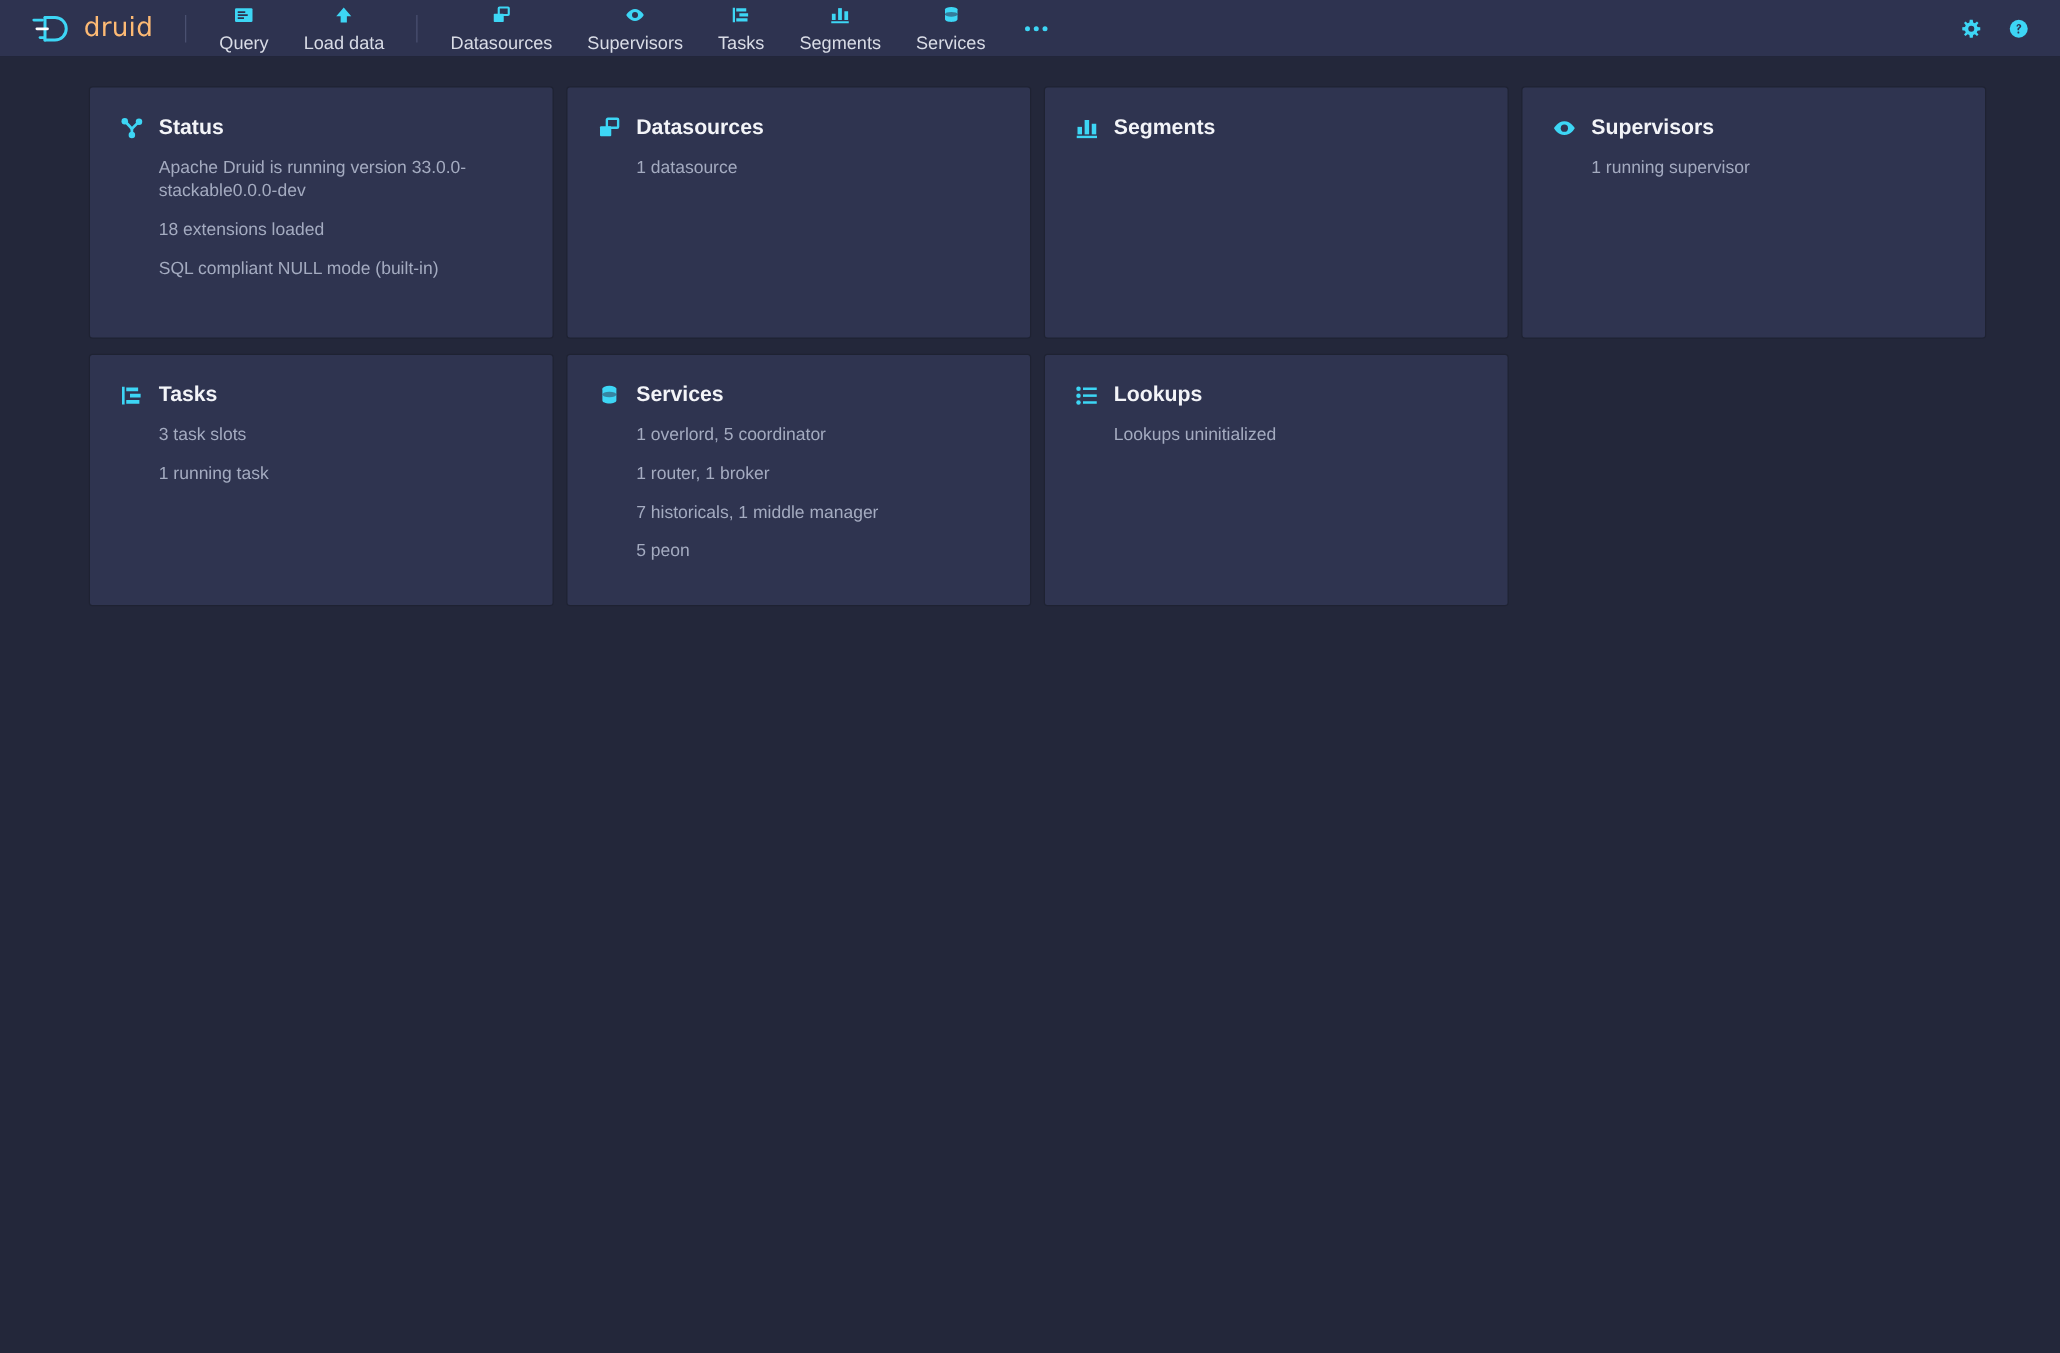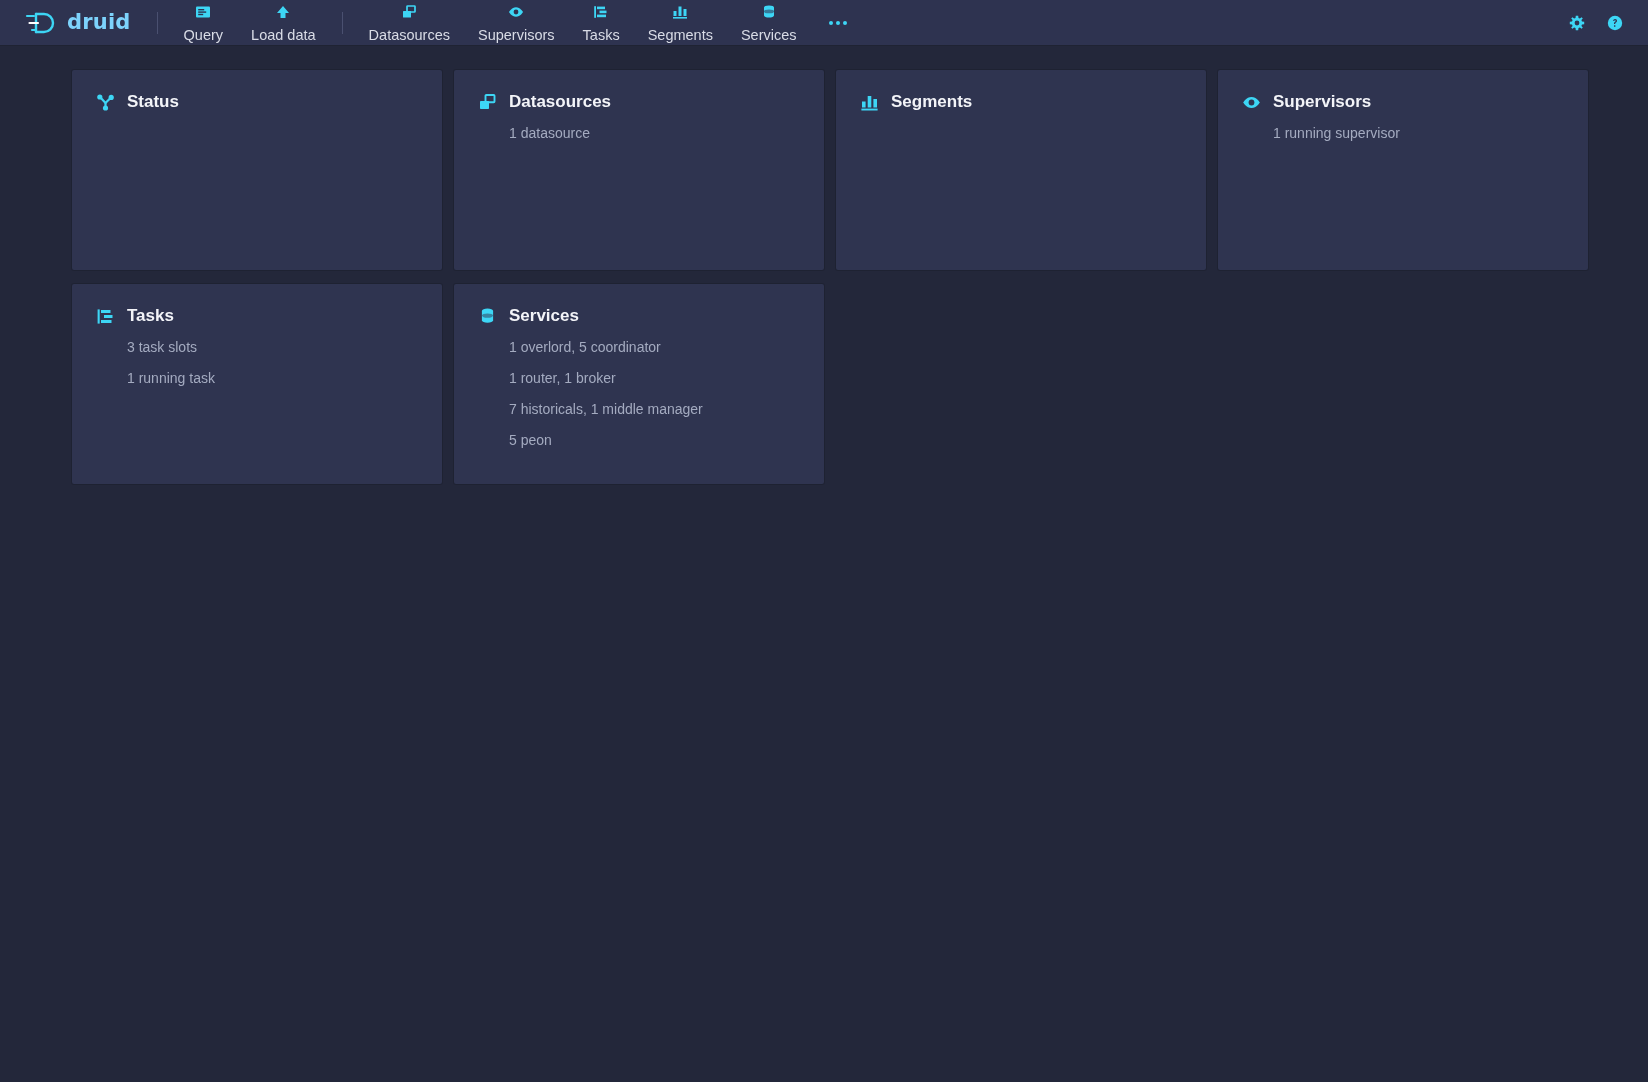--- a/index.html
+++ b/index.html
@@ -30,23 +30,23 @@
   .logo {
     display: flex;
     align-items: center;
     gap: 7px;
     margin-right: 14px;
     cursor: pointer;
   }
   .logo-mark { width: 36px; height: 26px; display: block; }
   .logo-word {
     font-size: 21px;
-    color: #7dd3fc;
+    color: #fdba74;
     font-family: "DejaVu Sans", sans-serif;
-    font-weight: 700;
+    font-weight: 400;
     letter-spacing: 0.2px;
     line-height: 1;
     padding-bottom: 2px;
   }
   .nav-divider {
     width: 1px;
     height: 22px;
     background: #4a5070;
     margin: 0 12px;
     flex: 0 0 auto;
@@ -279,20 +279,25 @@
         <svg class="card-icon" viewBox="0 0 19 19">
           <path d="M4 4 L9.5 10 L15 4.5" stroke="#3dd6f5" stroke-width="2.2" fill="none" stroke-linecap="round"></path>
           <path d="M9.5 10 L9.5 15" stroke="#3dd6f5" stroke-width="2.2" stroke-linecap="round"></path>
           <circle cx="3.8" cy="4" r="2.6" fill="#3dd6f5"></circle>
           <circle cx="15.2" cy="4.4" r="2.6" fill="#3dd6f5"></circle>
           <circle cx="9.5" cy="15" r="2.6" fill="#3dd6f5"></circle>
         </svg>
       </span>
       <span class="card-title">Status</span>
     </div>
+    <div class="card-body">
+      <div class="card-line">Apache Druid is running version 33.0.0-stackable0.0.0-dev</div>
+      <div class="card-line">18 extensions loaded</div>
+      <div class="card-line">SQL compliant NULL mode (built-in)</div>
+    </div>
   </div>
 
   <div class="card">
     <div class="card-head">
       <span>
         <svg class="card-icon" viewBox="0 0 19 19">
           <rect x="7.5" y="2" width="9" height="7.2" rx="0.8" fill="none" stroke="#3dd6f5" stroke-width="1.9"></rect>
           <rect x="2" y="8" width="9" height="8" rx="0.8" fill="#3dd6f5"></rect>
         </svg>
       </span>
@@ -363,14 +368,32 @@
       <span class="card-title">Services</span>
     </div>
     <div class="card-body">
       <div class="card-line">1 overlord, 5 coordinator</div>
       <div class="card-line">1 router, 1 broker</div>
       <div class="card-line">7 historicals, 1 middle manager</div>
       <div class="card-line">5 peon</div>
     </div>
   </div>
 
+  <div class="card">
+    <div class="card-head">
+      <span>
+        <svg class="card-icon" viewBox="0 0 19 19">
+          <circle cx="2.8" cy="4" r="1.8" fill="#3dd6f5"></circle>
+          <circle cx="2.8" cy="9.5" r="1.8" fill="#3dd6f5"></circle>
+          <circle cx="2.8" cy="15" r="1.8" fill="#3dd6f5"></circle>
+          <rect x="6.4" y="3" width="11" height="2" fill="#3dd6f5"></rect>
+          <rect x="6.4" y="8.5" width="11" height="2" fill="#3dd6f5"></rect>
+          <rect x="6.4" y="14" width="11" height="2" fill="#3dd6f5"></rect>
+        </svg>
+      </span>
+      <span class="card-title">Lookups</span>
+    </div>
+    <div class="card-body">
+      <div class="card-line">Lookups uninitialized</div>
+    </div>
+  </div>
 
 </div>
 
 </body></html>

